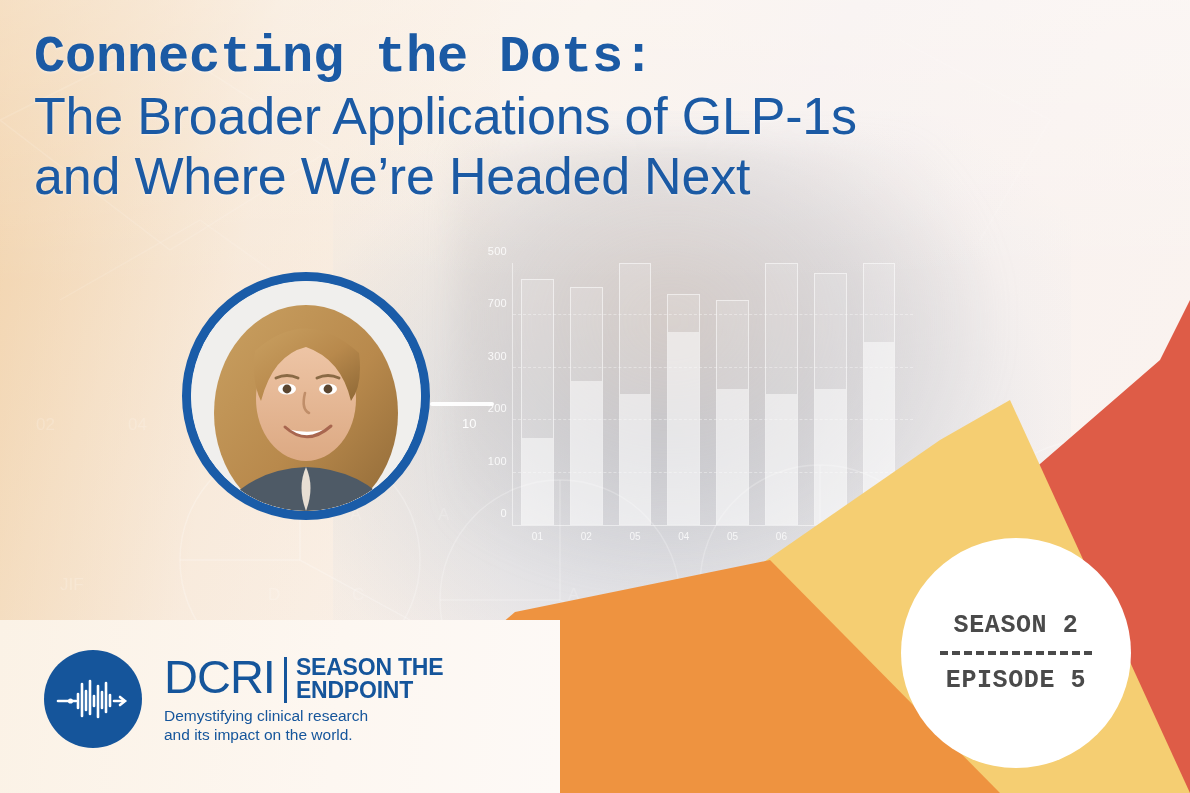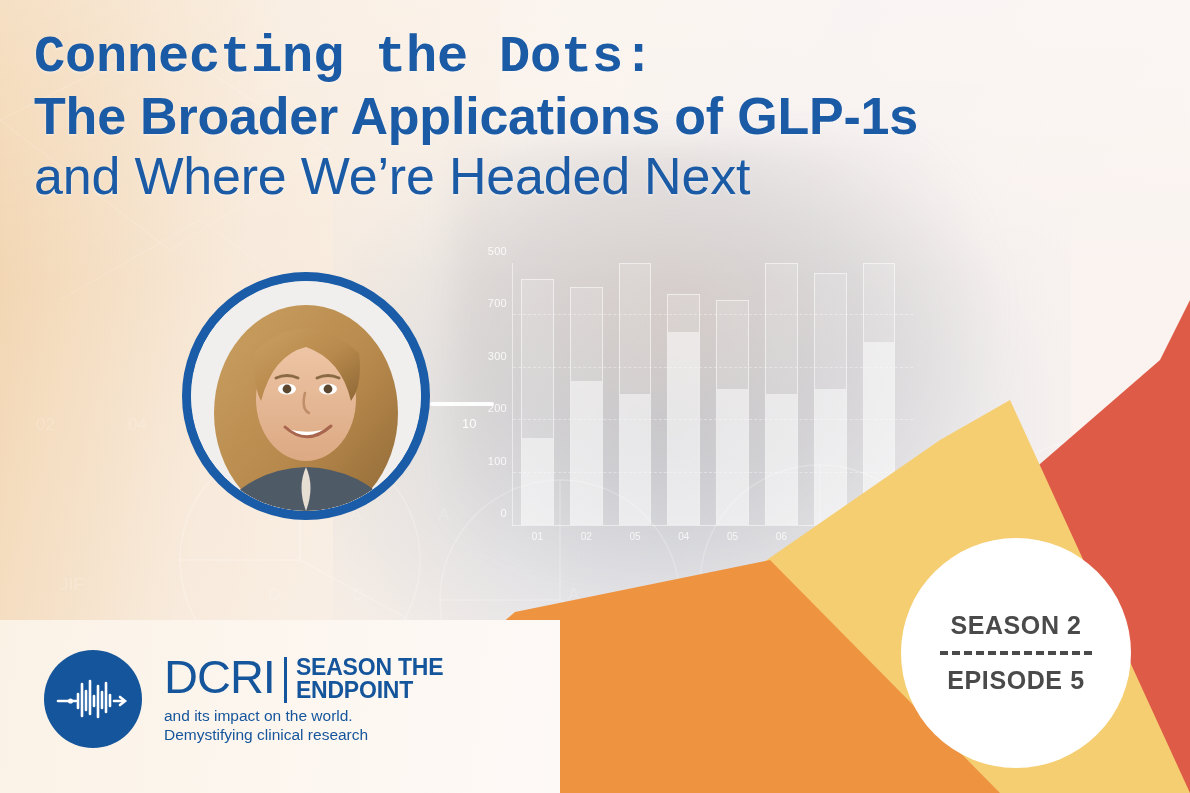--- a/index.html
+++ b/index.html
@@ -147,21 +147,21 @@
     left: 34px; top: 28px;
     width: 1050px;
     color: #1B5AA4;
     font-weight: bold;
     font-size: 52px;
     line-height: 1.14;
     letter-spacing: -0.2px;
     text-shadow: 0 1px 3px rgba(255,255,255,0.55);
   }
   .title .l1 { display: block; font-weight: bold; font-family: Liberation Mono, monospace; }
-  .title .l2 { display: block; font-weight: bold; }
+  .title .l2 { display: block; font-weight: normal; }
   .title .l3 { display: block; font-weight: normal; }
 
   
   .portrait-wrap {
     position: absolute;
     left: 182px; top: 272px;
     width: 248px; height: 248px;
     border-radius: 50%;
     border: 9px solid #1A5CA8;
     box-sizing: border-box;
@@ -248,20 +248,21 @@
     flex-direction: column;
     align-items: center;
     justify-content: center;
     gap: 11px;
   }
   .badge-line {
     color: #4A4A4A;
     font-size: 25px;
     font-weight: bold;
     letter-spacing: 0.6px;
+    font-family: Liberation Mono, monospace;
   }
   .badge-rule {
     width: 152px;
     height: 0;
     border-top: 4px dashed #4A4A4A;
   }
 </style>
 </head>
 <body>
 
@@ -433,22 +434,22 @@
     <div class="logo-text">
       <div class="logo-row">
         <div class="logo-dcri">DCRI</div>
         <div class="logo-divider"></div>
         <div class="logo-beyond">
           <div>SEASON THE</div>
           <div>ENDPOINT</div>
         </div>
       </div>
       <div class="logo-tag">
+        <div>Demystifying clinical research</div>
         <div>and its impact on the world.</div>
-        <div>Demystifying clinical research</div>
       </div>
     </div>
   </div>
 
   <div class="badge">
     <div class="badge-line">SEASON 2</div>
     <div class="badge-rule"></div>
     <div class="badge-line">EPISODE 5</div>
   </div>
 

